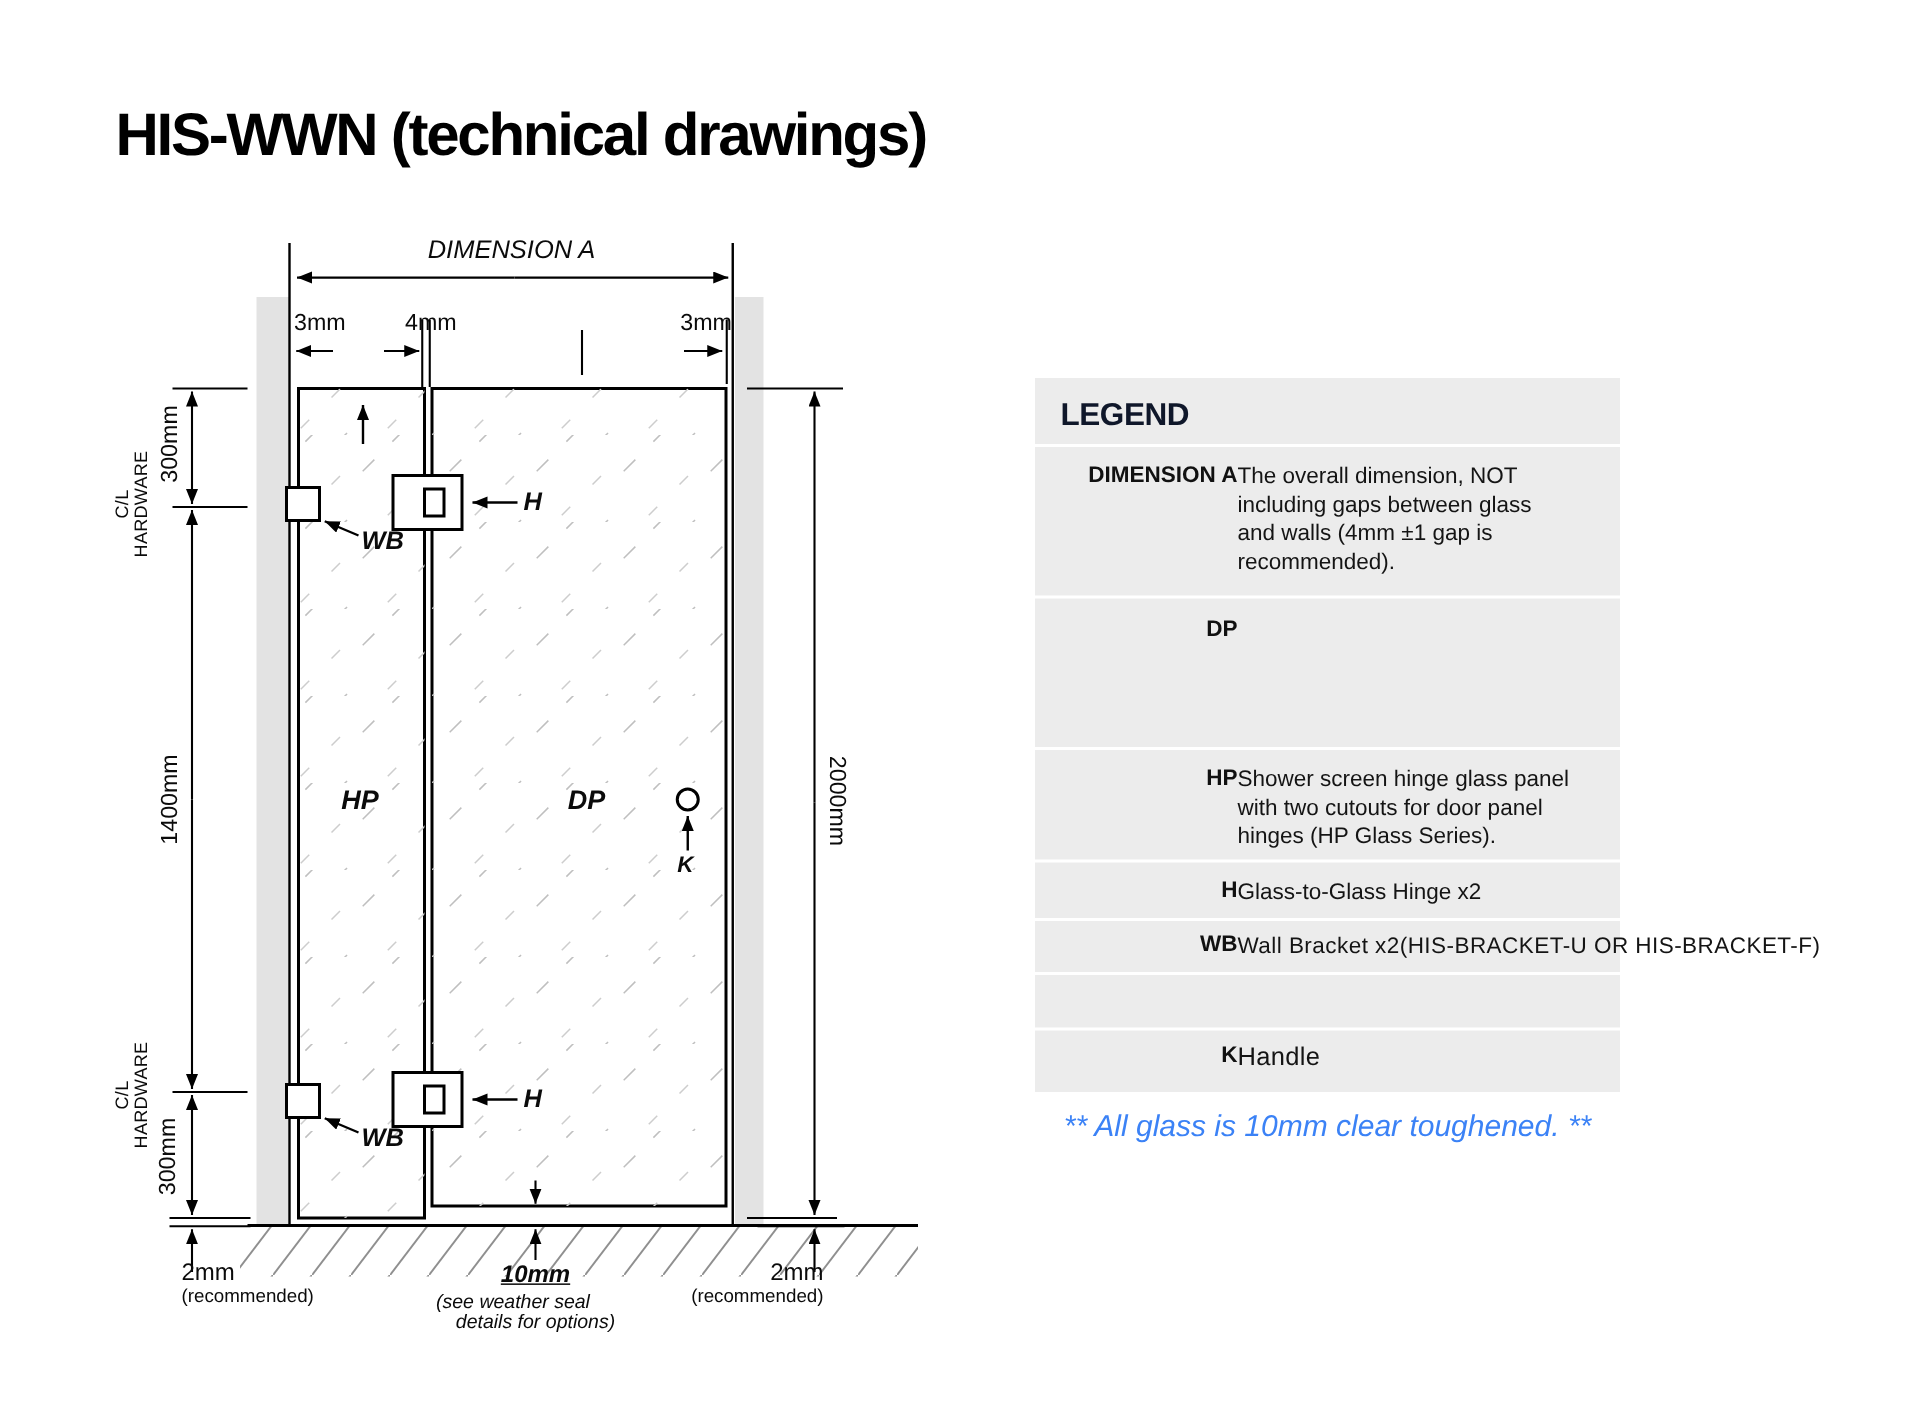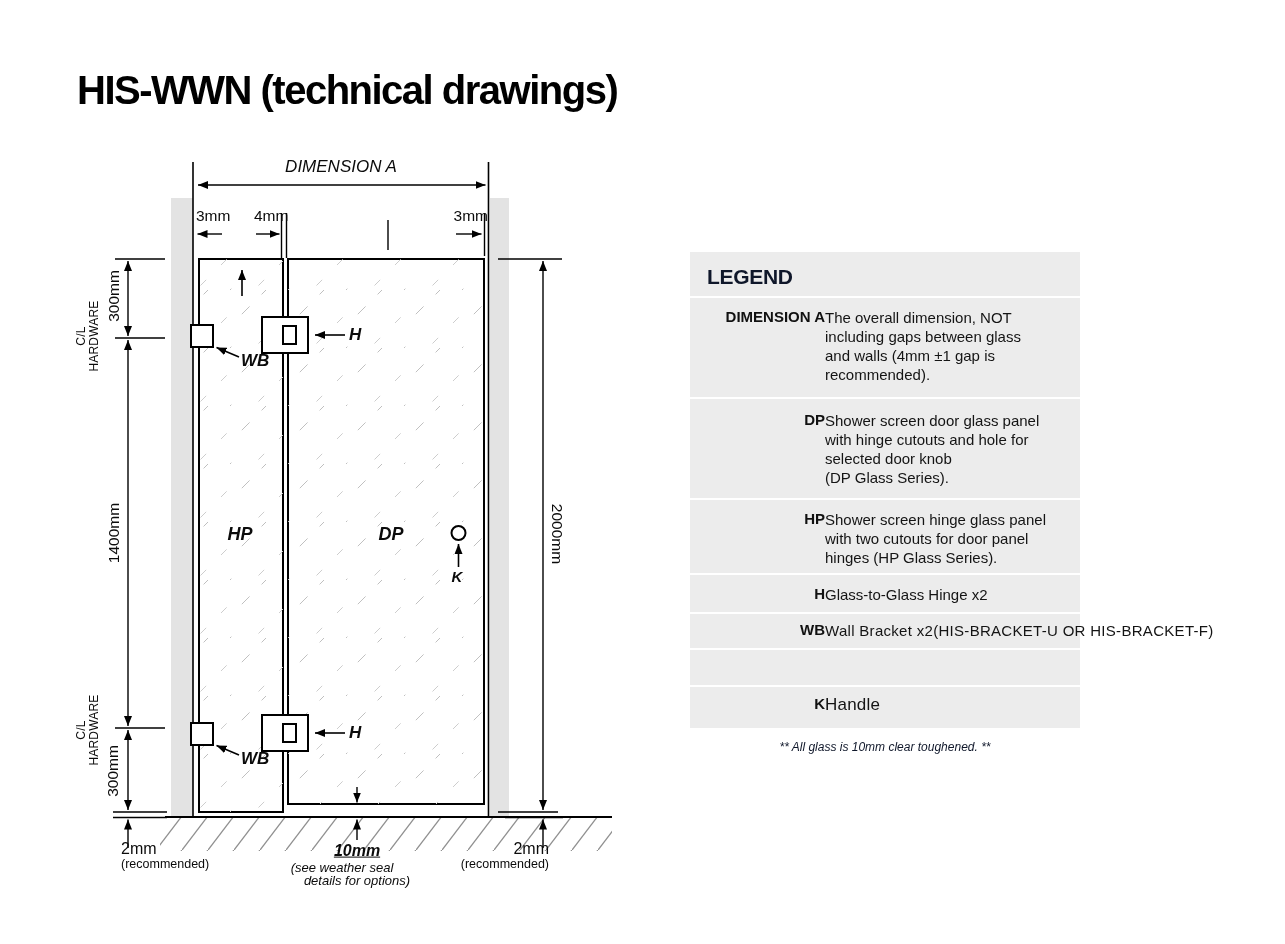--- a/index.html
+++ b/index.html
@@ -40,21 +40,21 @@
   .r-dima { height:99px; padding-top:10px; }
   .r-dp   { height:99px; padding-top:12px; }
   .r-hp   { height:73px; padding-top:10px; }
   .r-h    { height:37px; padding-top:10px; }
   .r-wb   { height:34px; padding-top:7px; }
   .r-empty{ height:35px; }
   .r-k    { height:41px; padding-top:8px; }
   .r-k .lg-desc { font-size:17px; letter-spacing:0.2px; }
   .lg-foot {
     position:absolute; left:690px; top:740px; width:390px; text-align:center;
-    font-style:italic; font-size:12px; color:#0f172a;
+    font-style:italic; font-size:20px; color:#3b82f6;
   }
 </style>
 </head>
 <body>
 
 <div class="page-title">HIS-WWN (technical drawings)</div>
 
 <svg class="drawing" width="1285" height="944" viewBox="0 0 1285 944">
   <defs>
     <marker id="ah" markerUnits="userSpaceOnUse" markerWidth="11" markerHeight="9" refX="10" refY="4" orient="auto">
@@ -154,21 +154,21 @@
     <path d="M239,755 L216.5,745.5" marker-end="url(#ah)"></path>
     <path d="M458.5,567 L458.5,544" marker-end="url(#ah)"></path>
   </g>
 
   <circle cx="458.5" cy="533" r="7" fill="#fff" stroke="#000" stroke-width="2"></circle>
 </svg>
 
 <div class="lbl ital ctr" style="left:341px; top:167px; font-size:17px;">DIMENSION A</div>
 
 <div class="lbl dim" style="left:196px; top:208px;">3mm</div>
-<div class="lbl dim" style="left:254px; top:208px;">4mm</div>
+<div class="lbl dim" style="left:270px; top:208px;">4mm</div>
 <div class="lbl dim raln" style="left:488px; top:208px;">3mm</div>
 
 <div class="lbl dim rotl" style="left:114px; top:296px;">300mm</div>
 <div class="lbl cl rotl" style="left:88px; top:336px;">
   <div>C/L</div>
   <div>HARDWARE</div>
 </div>
 <div class="lbl dim rotl" style="left:114px; top:533px;">1400mm</div>
 <div class="lbl cl rotl" style="left:88px; top:730px;">
   <div>C/L</div>
@@ -204,24 +204,20 @@
     <div class="lg-term">DIMENSION A</div>
     <div class="lg-desc">The overall dimension, NOT
 including gaps between glass
 and walls (4mm ±1 gap is
 recommended).</div>
   </div>
   <div class="lg-sep"></div>
 
   <div class="lg-row r-dp">
     <div class="lg-term">DP</div>
-    <div class="lg-desc">Shower screen door glass panel
-with hinge cutouts and hole for
-selected door knob
-(DP Glass Series).</div>
   </div>
   <div class="lg-sep"></div>
 
   <div class="lg-row r-hp">
     <div class="lg-term">HP</div>
     <div class="lg-desc">Shower screen hinge glass panel
 with two cutouts for door panel
 hinges (HP Glass Series).</div>
   </div>
   <div class="lg-sep"></div>

